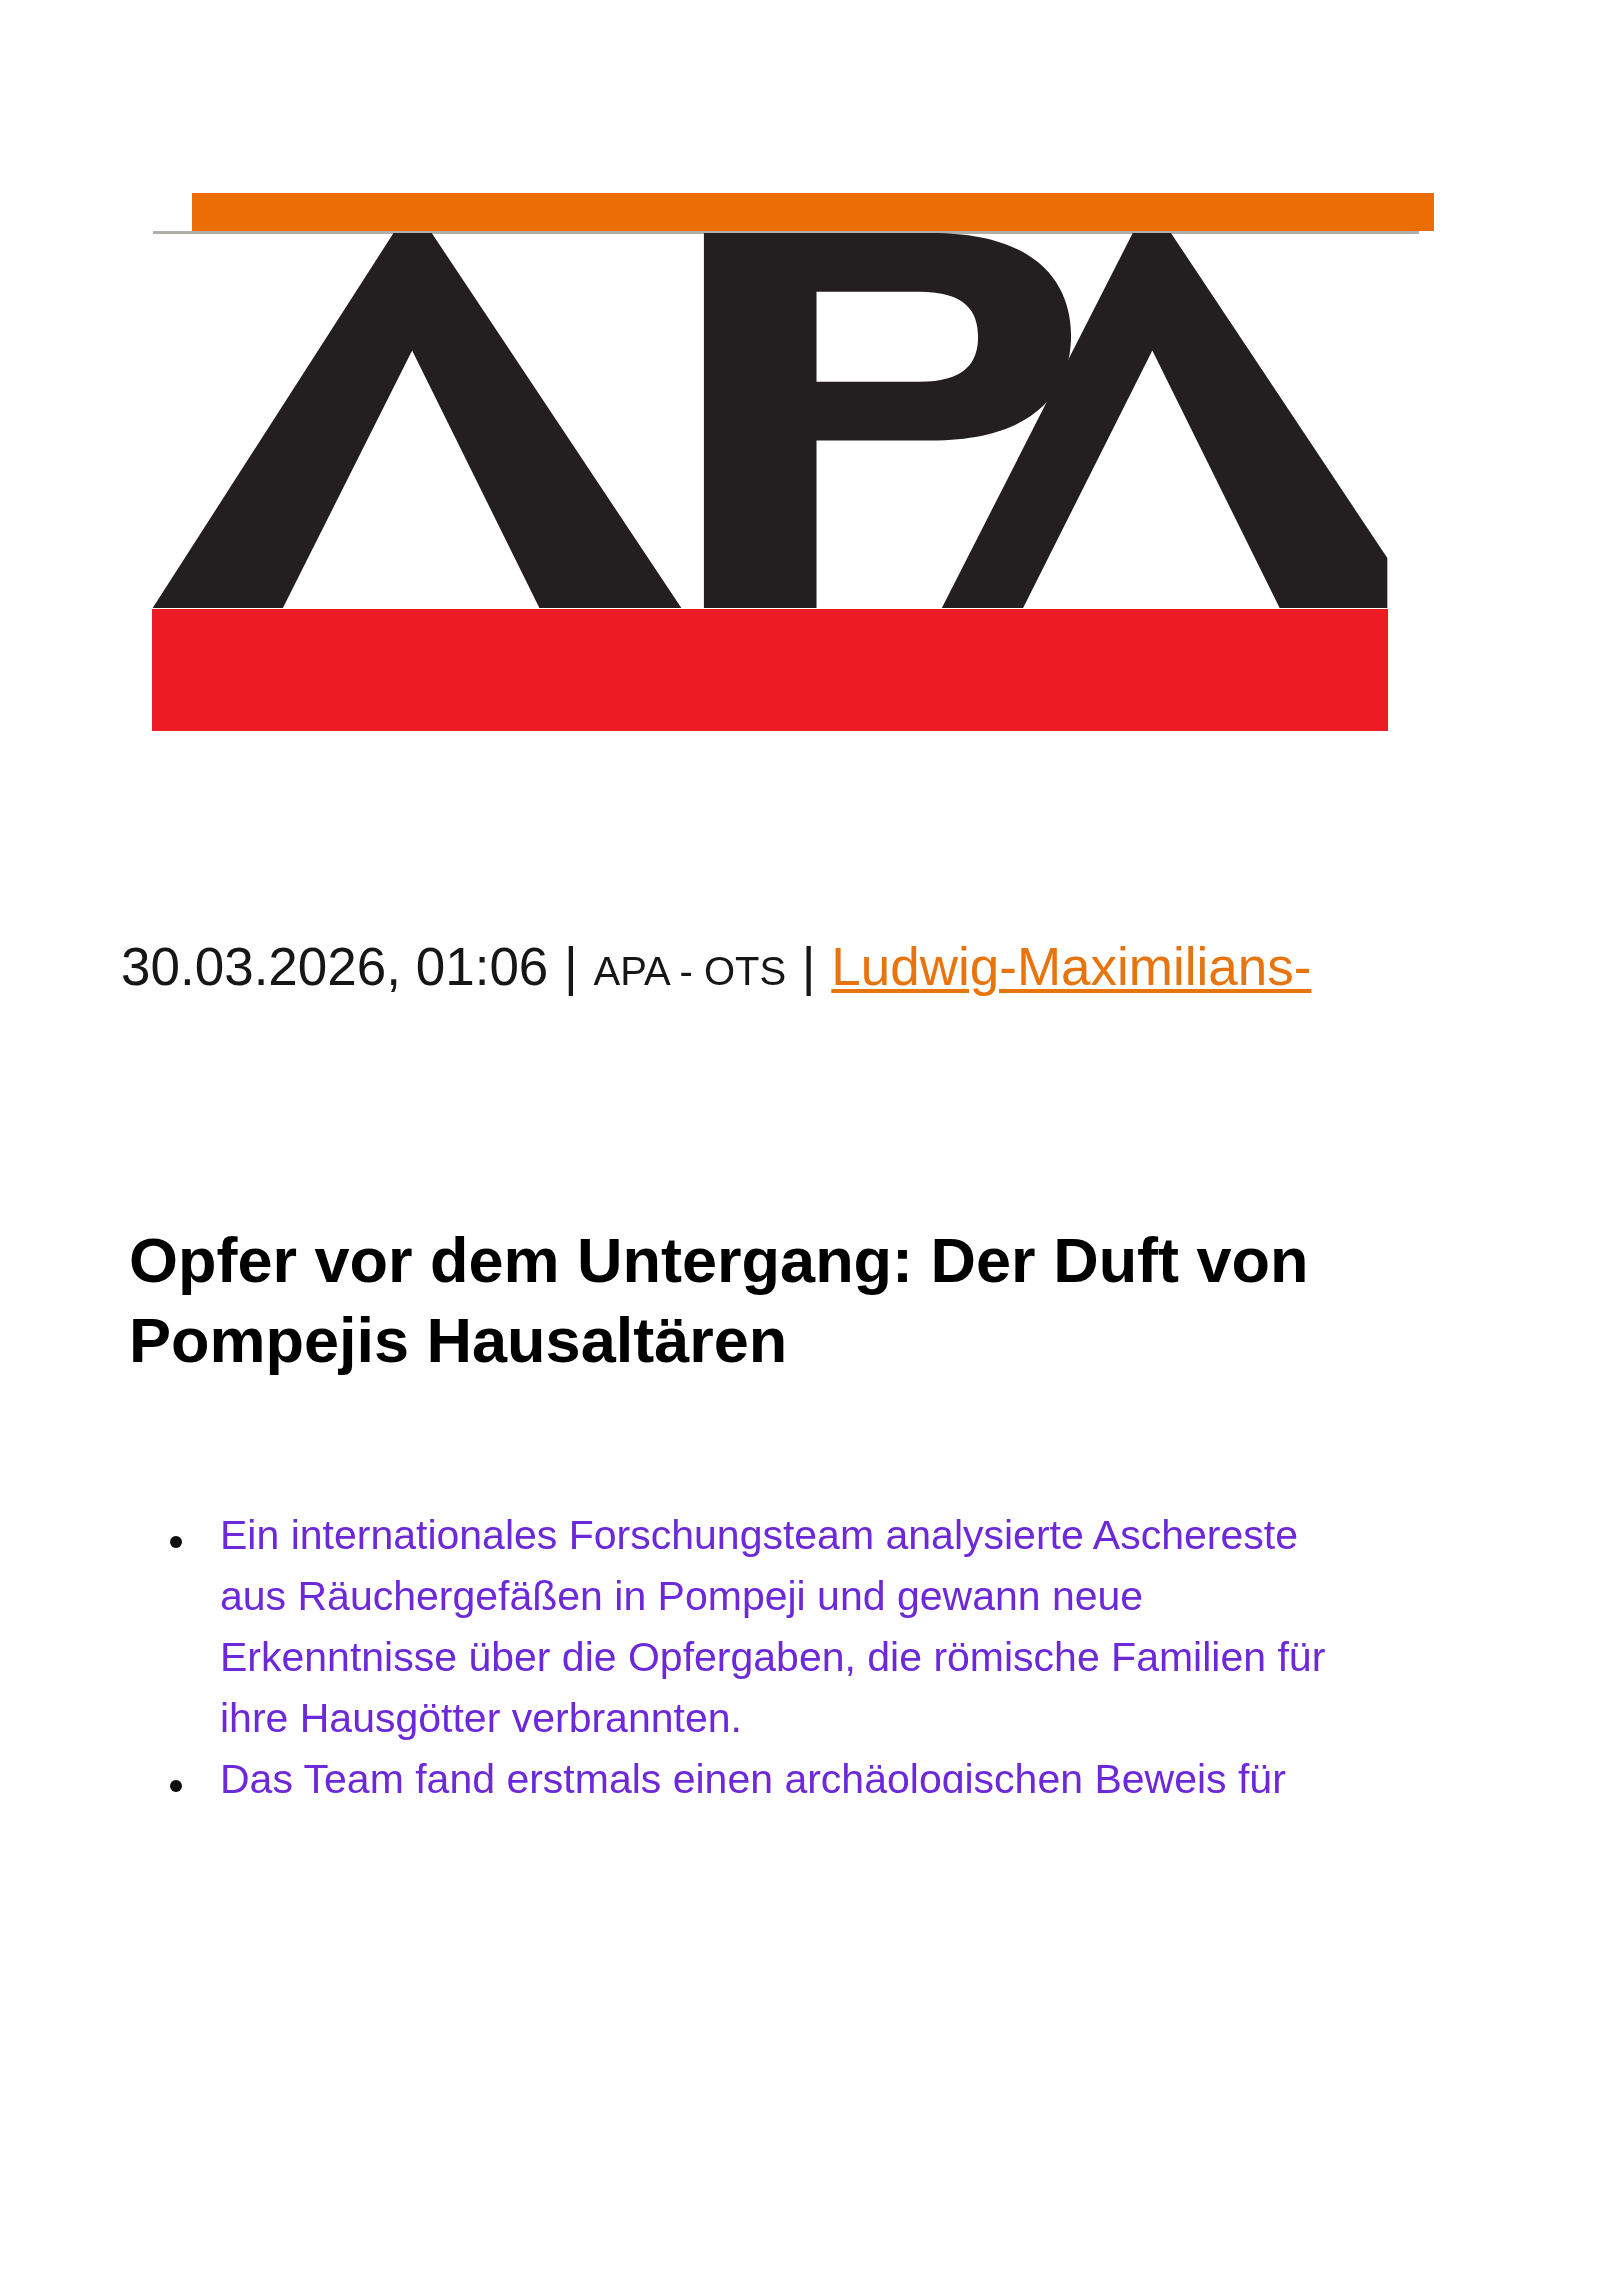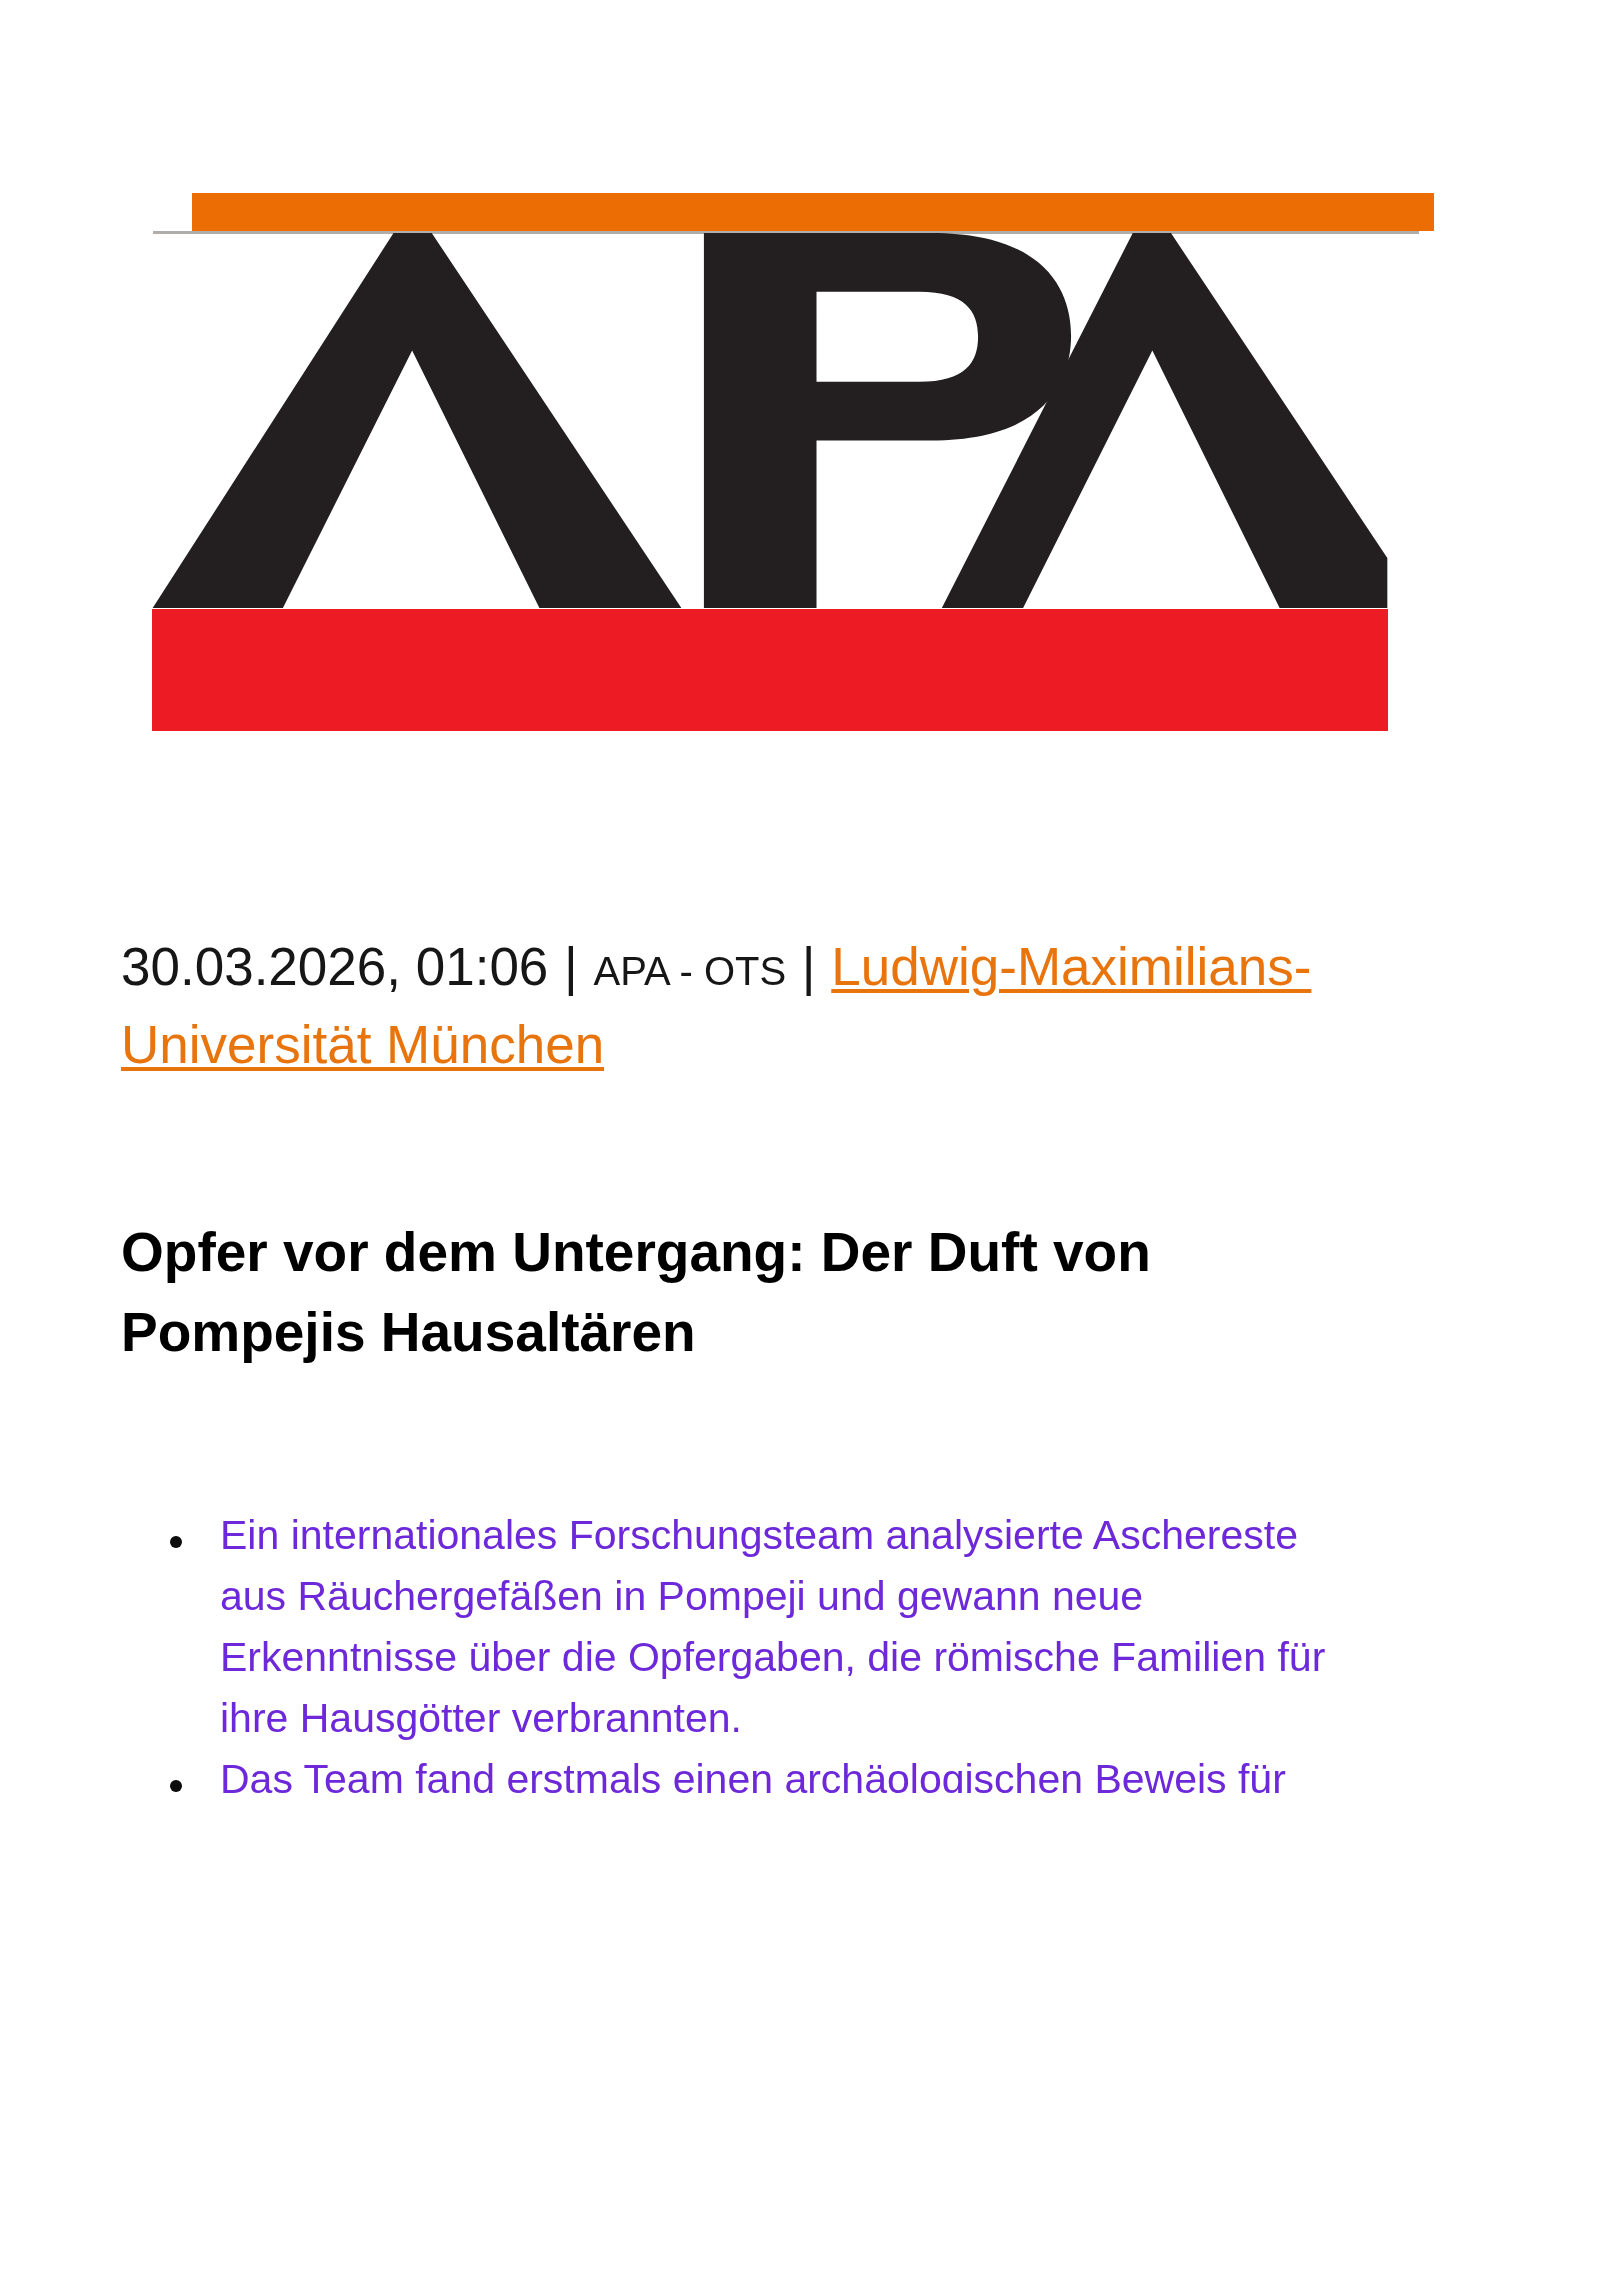--- a/index.html
+++ b/index.html
@@ -61,22 +61,22 @@
     text-decoration: underline;
     text-decoration-thickness: 3.9px;
     text-underline-offset: 3.9px;
     cursor: pointer;
   }
 
   
   .article-title {
     position: absolute;
     left: 121px; top: 1212px;
-    margin: 0;
-    font-size: 55px;
+    margin: 8px;
+    font-size: 63px;
     font-weight: 700;
     line-height: 80px;
     color: #000000;
     white-space: pre-line;
   }
 
   
   .summary-list {
     position: absolute;
     left: 220px; top: 1505px;
@@ -111,21 +111,21 @@
     <div class="logo-divider"></div>
     <svg class="logo-letters" viewBox="0 0 1261 383" role="img" aria-label="APA">
       <path fill="#231F20" fill-rule="evenodd" d="M246,0 L285,0 L540,383 L0,383 Z M265,120 L395,383 L133,383 Z"></path>
       <path fill="#231F20" fill-rule="evenodd" d="M563,0 L795,0 C915,0 938,62 938,105 C938,148 915,212 795,212 L678,212 L678,383 L563,383 Z M678,60 L783,60 C830,60 843,80 843,106 C843,132 830,152 783,152 L678,152 Z"></path>
       <path fill="#231F20" fill-rule="evenodd" d="M1001,0 L1040,0 L1261,332 L1261,383 L806,383 Z M1021,120 L1151,383 L889,383 Z"></path>
     </svg>
     <div class="logo-red-bar"></div>
   </div>
 
   <div class="meta">
-    <span>30.03.2026, 01:06</span><span class="sep">|</span><span class="wire">APA - OTS</span><span class="sep">|</span><a class="uni-link"><span>Ludwig-Maximilians-</span><br><span>Universität München</span></a>
+    <span>30.03.2026, 01:06</span><span class="sep">|</span><span class="wire">APA - OTS</span><span class="sep">|</span><a class="uni-link"><span>Ludwig-Maximilians-</span><br></a>
   </div>
 
   <h1 class="article-title">Opfer vor dem Untergang: Der Duft von
 Pompejis Hausaltären</h1>
 
   <ul class="summary-list">
     <li>Ein internationales Forschungsteam analysierte Aschereste
 aus Räuchergefäßen in Pompeji und gewann neue
 Erkenntnisse über die Opfergaben, die römische Familien für
 ihre Hausgötter verbrannten.</li>

